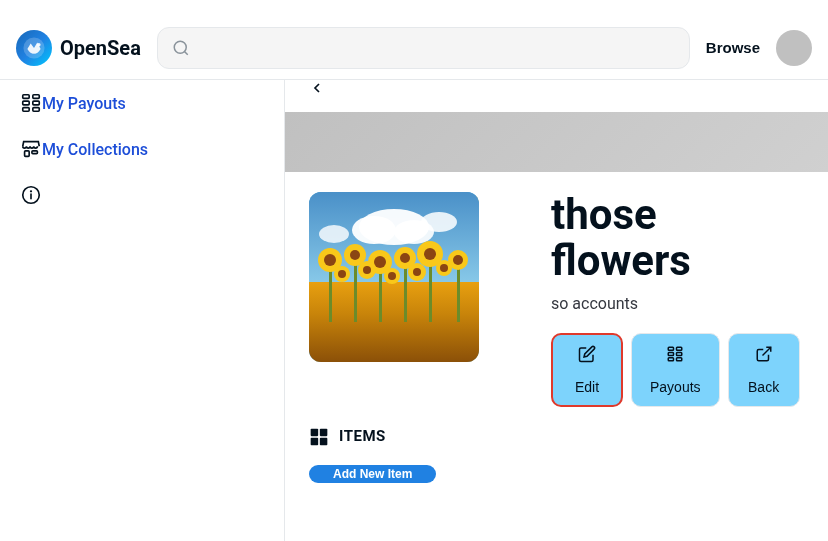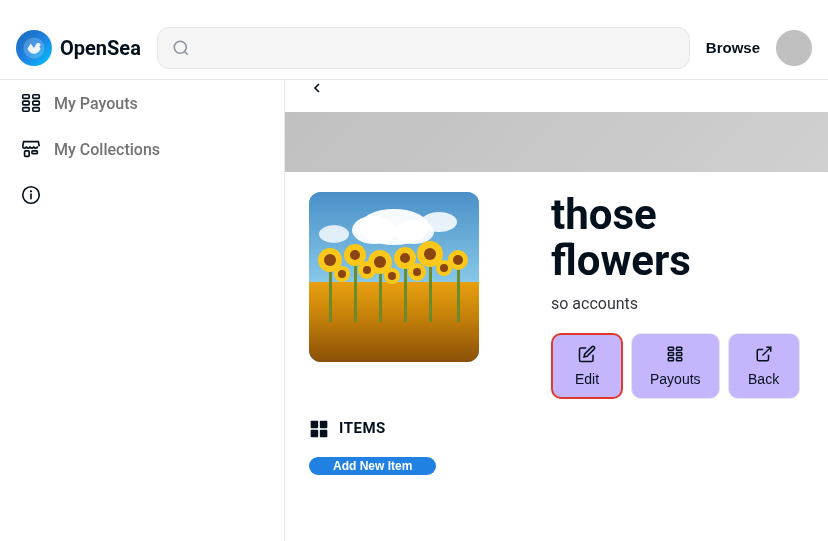--- a/index.html
+++ b/index.html
@@ -87,26 +87,25 @@
     .sidebar {
       width: 285px;
       min-width: 285px;
       border-right: 1px solid #e5e8eb;
       padding: 16px 0;
       height: calc(541px - 64px);
     }
     .sidebar-item {
       display: flex;
       align-items: center;
-      gap: 12px;
       padding: 12px 20px;
       cursor: pointer;
       font-size: 16px;
       font-weight: 500;
-      color: #737373;
+      color: #1d4ed8;
     }
     .sidebar-icon {
       width: 22px; height: 22px;
       color: #04111d;
       flex-shrink: 0;
     }
 
     
     .main-content {
       flex: 1;
@@ -168,25 +167,25 @@
     }
     .action-buttons {
       display: flex;
       gap: 8px;
     }
     .action-btn {
       display: flex;
       flex-direction: column;
       align-items: center;
       justify-content: center;
-      gap: 8px;
+      gap: 16px;
       padding: 10px 18px;
       border: 1px solid #e5e8eb;
       border-radius: 10px;
-      background: #c4b5fd;
+      background: #7dd3fc;
       cursor: pointer;
       font-size: 14px;
       font-weight: 500;
       color: #04111d;
       min-width: 72px;
     }
     .action-btn.edit-active {
       border: 2px solid #e0392b;
     }
     .action-btn svg {

